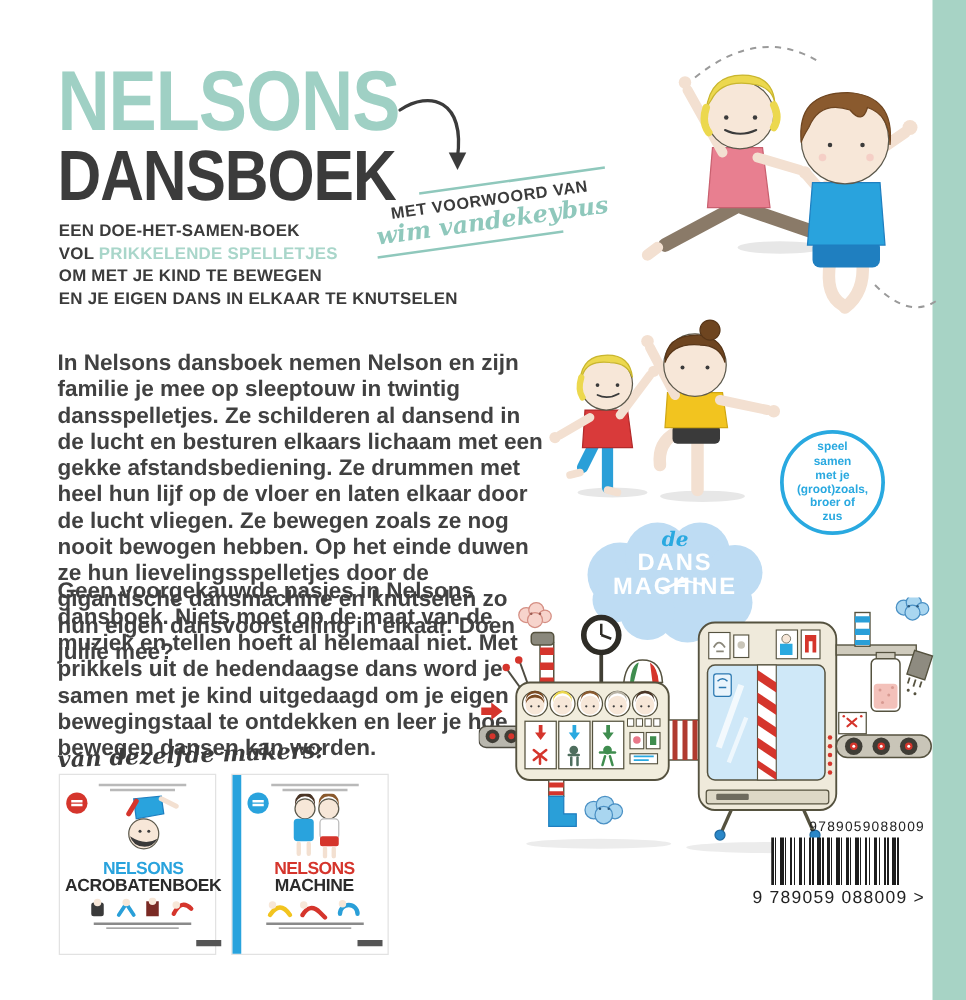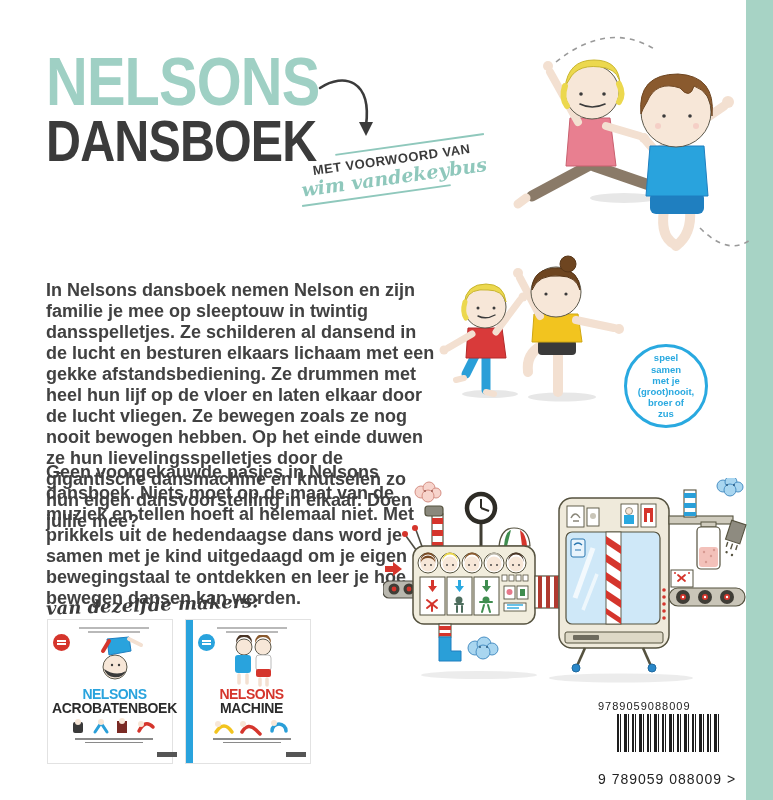--- a/index.html
+++ b/index.html
@@ -57,40 +57,46 @@
   .tinybar{height:2px;background:#b9b9b9;margin:2px auto;}
   .cover .badge-dot{position:absolute;left:5px;top:14px;width:17px;height:17px;border-radius:50%;}
   .badge-dot i{display:block;margin:6px auto 0;width:9px;height:1.5px;background:#fff;box-shadow:0 3px 0 #fff;}
   .book-illu{margin:1px auto 0;display:block;}
   .book-title{font-size:14px;font-weight:bold;letter-spacing:-.5px;line-height:1;}
   .book-sub{font-size:14px;font-weight:bold;color:#2b2b2b;letter-spacing:-.3px;line-height:1.1;}
   .thumbs{margin:2px auto 1px;display:block;}
   .pubblock{position:absolute;right:4px;bottom:6px;width:20px;height:5px;background:#555;}
 
   
-  .barcode{position:absolute;left:598px;top:700px;width:142px;text-align:left;}
+  .barcode{position:absolute;left:598px;top:656px;width:142px;text-align:right;}
   .barcode .num-top{font-size:11px;letter-spacing:1px;color:#222;margin-bottom:2px;}
   .bars{width:104px;height:38px;margin:0 auto;
         background:repeating-linear-gradient(90deg,#1d1d1d 0 2px,#fff 2px 3px,#1d1d1d 3px 4px,
         #fff 4px 7px,#1d1d1d 7px 10px,#fff 10px 11px,#1d1d1d 11px 12px,#fff 12px 15px);}
-  .barcode .num-bot{font-size:14px;letter-spacing:1px;color:#222;margin-top:19px;}
+  .barcode .num-bot{font-size:14px;letter-spacing:1px;color:#222;margin-top:1px;}
 
   svg{display:block;}
 </style>
 </head>
 <body>
 
 <div id="page">
   <div class="edge-strip"></div>
 
   <div class="title">
     <span class="t1">NELSONS</span>
     <span class="t2">DANSBOEK</span>
   </div>
 
+  <div class="subtitle">
+    <div>EEN DOE-HET-SAMEN-BOEK</div>
+    <div><span>VOL </span><span class="teal">PRIKKELENDE SPELLETJES</span></div>
+    <div>OM MET JE KIND TE BEWEGEN</div>
+    <div>EN JE EIGEN DANS IN ELKAAR TE KNUTSELEN</div>
+  </div>
 
   <svg class="arrow-svg" width="62" height="70" viewBox="0 0 62 70">
     <path d="M4,12 C28,-4 56,4 50,50" fill="none" stroke="#3b3b3b" stroke-width="2.6" stroke-linecap="round"></path>
     <path d="M43,46 L50,60 L57,46 Z" fill="#3b3b3b"></path>
   </svg>
 
   <div class="voorwoord">
     <div class="rule top"></div>
     <div class="l1">MET VOORWOORD VAN</div>
     <div class="l2">wim vandekeybus</div>
@@ -173,25 +179,44 @@
       <circle cx="140" cy="14" r="8" fill="#6e4520" stroke="#583618" stroke-width="1"></circle>
       <circle cx="118" cy="44" r="1.6" fill="#3b3b3b"></circle>
         <circle cx="138" cy="44" r="1.6" fill="#3b3b3b"></circle>
     </g>
   </svg>
 
   <div class="round-badge">
     <span>speel
 samen
 met je
-(groot)nooit,
+(groot)zoals,
 broer of
 zus</span>
   </div>
 
+  <div class="cloud-wrap">
+    <svg width="156" height="106" viewBox="0 0 156 106">
+      <g fill="#bedcf3">
+        <circle cx="34" cy="46" r="26"></circle>
+          <circle cx="64" cy="30" r="26"></circle>
+          <circle cx="98" cy="28" r="24"></circle>
+        <circle cx="126" cy="44" r="22"></circle>
+          <circle cx="118" cy="68" r="22"></circle>
+          <circle cx="88" cy="76" r="24"></circle>
+        <circle cx="56" cy="76" r="22"></circle>
+          <circle cx="30" cy="66" r="18"></circle>
+      </g>
+    </svg>
+    <div class="cloud-text">
+      <div class="de">de</div>
+      <div class="big">DANS</div>
+      <div class="big">MACHINE</div>
+    </div>
+  </div>
 
   <svg style="position:absolute;left:383px;top:478px;" width="366" height="206" viewBox="0 0 366 206">
     <ellipse cx="96" cy="197" rx="58" ry="4" fill="#ececec"></ellipse>
     <ellipse cx="238" cy="200" rx="72" ry="4.5" fill="#ececec"></ellipse>
 
     <g>
       <rect x="0" y="103" width="52" height="17" rx="6" fill="#b9b7ae" stroke="#4e4c42" stroke-width="1.2"></rect>
       <circle cx="11" cy="111" r="5.5" fill="#3f3d36"></circle>
         <circle cx="26" cy="111" r="5.5" fill="#3f3d36"></circle>
         <circle cx="41" cy="111" r="5.5" fill="#3f3d36"></circle>

